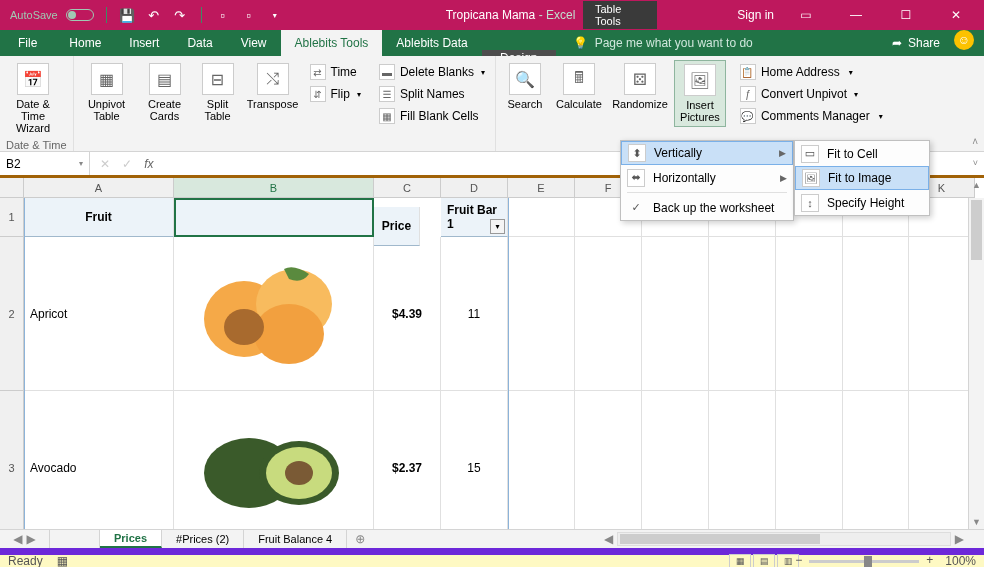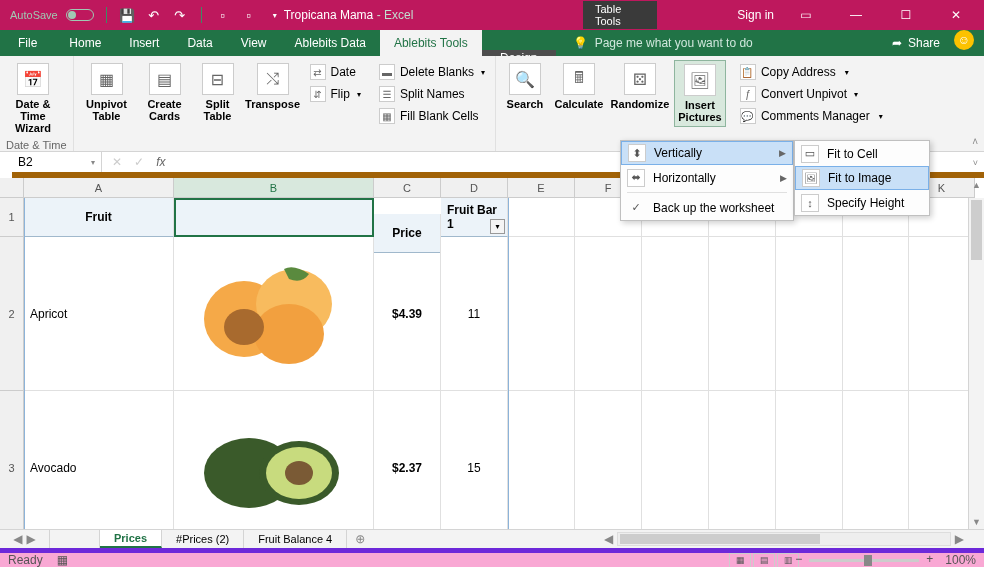--- a/index.html
+++ b/index.html
@@ -6,21 +6,21 @@
 body { background: #fff; width: 984px; height: 567px; overflow: hidden; position: relative; }
 
 
 .titlebar { height: 30px; background: #be185d; display: flex; align-items: center; color: #fff; }
 .titlebar-left { display: flex; align-items: center; gap: 8px; padding-left: 10px; }
 .autosave-label { color: #a0c9b3; font-size: 11px; }
 .autosave-toggle { width: 28px; height: 12px; border: 1px solid #a0c9b3; border-radius: 6px; position: relative; }
 .autosave-toggle::after { content: ""; position: absolute; left: 1px; top: 1px; width: 8px; height: 8px; border-radius: 50%; background: #a0c9b3; }
 .qat-icon { width: 18px; height: 18px; display: flex; align-items: center; justify-content: center; color: #fff; font-size: 13px; }
 .sep { width: 1px; height: 16px; background: #3e8a63; margin: 0 4px; }
-.titlebar-center { flex: 1; font-size: 12px; color: #fff; }
+.titlebar-center { flex: 1; text-align: center; font-size: 12px; color: #fff; }
 .titlebar-center .doc { color: #fff; }
 .titlebar-center .app { color: #c3dfd0; }
 .titlebar-tableTools { background: #3a3a3a; padding: 0 12px; height: 28px; display: flex; align-items: center; justify-content: center; color: #fff; font-size: 11px; position: absolute; top: 1px; left: 583px; width: 74px; }
 .titlebar-right { display: flex; align-items: center; gap: 14px; padding-right: 10px; }
 .winbtn { width: 36px; height: 30px; display: flex; align-items: center; justify-content: center; color: #fff; }
 
 
 .ribbon-tabs { height: 26px; background: #217346; display: flex; align-items: stretch; color: #fff; }
 .ribbon-tab { padding: 0 14px; display: flex; align-items: center; cursor: pointer; font-size: 12px; color: #fff; }
 .ribbon-tab.file { padding: 0 18px; }
@@ -30,27 +30,27 @@
 .share-btn { display: flex; align-items: center; gap: 6px; padding: 0 14px; }
 .smiley { width: 20px; height: 20px; border-radius: 50%; background: #fcc200; display: flex; align-items: center; justify-content: center; font-size: 12px; margin-right: 10px; }
 
 
 .ribbon { height: 96px; background: #f3f3f3; border-bottom: 1px solid #d4d4d4; display: flex; position: relative; }
 .group { border-right: 1px solid #e0e0e0; padding: 4px 6px 2px; display: flex; flex-direction: column; }
 .group-body { flex: 1; display: flex; align-items: flex-start; gap: 4px; }
 .group-label { text-align: center; font-size: 11px; color: #666; padding: 2px 0; }
 .big-btn { display: flex; flex-direction: column; align-items: center; justify-content: flex-start; width: 54px; padding: 3px 2px; gap: 3px; cursor: pointer; }
 .big-btn .icon { width: 32px; height: 32px; border: 1px solid #ccc; background: #fff; display: flex; align-items: center; justify-content: center; font-size: 16px; color: #666; }
-.big-btn .lbl { font-size: 11px; text-align: center; line-height: 1.1; font-weight: bold; }
+.big-btn .lbl { font-size: 11px; text-align: center; line-height: 1.1; }
 .col-btns { display: flex; flex-direction: column; gap: 2px; }
 .small-btn { display: flex; align-items: center; gap: 5px; padding: 2px 4px; cursor: pointer; font-size: 11px; }
 .small-btn .micon { width: 16px; height: 16px; border: 1px solid #ccc; background: #fff; font-size: 10px; display: flex; align-items: center; justify-content: center; color: #666; }
 
 
-.formula-bar { height: 26px; border-bottom: 6px solid #a16207; display: flex; align-items: center; background: #fff; margin-left: 12px; }
+.formula-bar { height: 26px; border-bottom: 3px solid #a16207; display: flex; align-items: center; background: #fff; }
 .name-box { width: 90px; border-right: 1px solid #d4d4d4; height: 100%; display: flex; align-items: center; padding: 0 6px; justify-content: space-between; }
 .name-box input { border: none; width: 50px; outline: none; font-size: 12px; }
 .fx-area { display: flex; align-items: center; gap: 12px; padding: 0 10px; color: #999; }
 .fx-area .fx-label { font-style: italic; color: #666; }
 
 
 .grid { position: absolute; top: 178px; left: 0; right: 0; bottom: 38px; display: flex; }
 .corner { width: 24px; height: 20px; background: #f0f0f0; border-right: 1px solid #ccc; border-bottom: 1px solid #ccc; }
 .col-headers { display: flex; }
 .col-h { height: 20px; background: #f0f0f0; border-right: 1px solid #ccc; border-bottom: 1px solid #ccc; display: flex; align-items: center; justify-content: center; font-size: 11px; color: #555; }
@@ -79,21 +79,21 @@
 .sheet-tab { padding: 0 14px; border-right: 1px solid #d4d4d4; display: flex; align-items: center; font-size: 11px; cursor: pointer; background: #f3f3f3; }
 .sheet-tab.active { background: #fff; color: #217346; font-weight: bold; border-bottom: 2px solid #217346; }
 .new-sheet { width: 26px; display: flex; align-items: center; justify-content: center; color: #888; }
 .hscroll { position: absolute; bottom: 19px; right: 16px; left: 600px; height: 19px; background: #f3f3f3; border-top: 1px solid #d4d4d4; display: flex; align-items: center; }
 .hscroll .track { flex: 1; height: 14px; background: #eee; border: 1px solid #ddd; position: relative; }
 .hscroll .thumb { position: absolute; left: 2px; top: 1px; width: 200px; height: 10px; background: #cdcdcd; }
 .vscroll { position: absolute; top: 198px; right: 0; bottom: 38px; width: 16px; background: #f3f3f3; border-left: 1px solid #d4d4d4; }
 .vscroll .vthumb { position: absolute; top: 2px; left: 2px; width: 11px; height: 60px; background: #cdcdcd; }
 
 
-.status-bar { position: absolute; bottom: 0; left: 0; right: 0; height: 19px; background: #f9a8d4; border-top: 5px solid #6d28d9; display: flex; align-items: center; padding: 0 8px; font-size: 11px; color: #555; }
+.status-bar { position: absolute; bottom: 0; left: 0; right: 0; height: 19px; background: #fef9c3; border-top: 7px solid #6d28d9; display: flex; align-items: center; padding: 0 8px; font-size: 11px; color: #555; }
 .status-right { margin-left: auto; display: flex; align-items: center; gap: 10px; }
 .view-btns { display: flex; gap: 2px; }
 .view-btn { width: 22px; height: 15px; border: 1px solid #ccc; display: flex; align-items: center; justify-content: center; font-size: 9px; }
 .zoom-slider { width: 110px; height: 3px; background: #ccc; position: relative; }
 .zoom-slider::before { content: "−"; position: absolute; left: -14px; top: -7px; }
 .zoom-slider::after { content: "+"; position: absolute; right: -14px; top: -7px; }
 .zoom-slider .zthumb { position: absolute; left: 50%; top: -4px; width: 8px; height: 11px; background: #888; }
 </style>
 </head>
 <body>
@@ -125,22 +125,22 @@
     <span class="winbtn">✕</span>
   </div>
 </div>
 
 <div class="ribbon-tabs">
   <div class="ribbon-tab file">File</div>
   <div class="ribbon-tab">Home</div>
   <div class="ribbon-tab">Insert</div>
   <div class="ribbon-tab">Data</div>
   <div class="ribbon-tab">View</div>
+  <div class="ribbon-tab active">Ablebits Tools</div>
   <div class="ribbon-tab">Ablebits Data</div>
-  <div class="ribbon-tab active">Ablebits Tools</div>
   <div class="ribbon-tab design">Design</div>
   <div class="tell-me">
     <span>💡</span>
     <span>Page me what you want to do</span>
   </div>
   <div class="share-btn">
     <span>➦</span>
     <span>Share</span>
   </div>
   <div class="smiley">☺</div>
@@ -174,21 +174,21 @@
           <div class="lbl" style="white-space:pre-line">Split
 Table</div>
         </div>
       <div class="big-btn" style="width:58px">
           <div class="icon">⤭</div>
           <div class="lbl">Transpose</div>
         </div>
       <div class="col-btns" style="margin-top:2px">
         <div class="small-btn">
             <span class="micon">⇄</span>
-            <span>Date</span>
+            <span>Time</span>
           </div>
         <div class="small-btn">
             <span class="micon">⇵</span>
             <span>Flip</span>
             <span style="font-size:8px;margin-left:2px">▾</span>
           </div>
       </div>
       <div class="col-btns" style="margin-top:2px;margin-left:6px">
         <div class="small-btn">
             <span class="micon">▬</span>
@@ -221,21 +221,21 @@
           <div class="lbl">Randomize</div>
         </div>
       <div class="big-btn" style="background:#d8e8dd;border:1px solid #8eb59e;width:52px">
           <div class="icon">🖼</div>
           <div class="lbl" style="white-space:pre-line">Insert
 Pictures</div>
         </div>
       <div class="col-btns" style="margin-top:2px;margin-left:6px">
         <div class="small-btn">
             <span class="micon">📋</span>
-            <span>Copy Address</span>
+            <span>Home Address</span>
             <span style="font-size:8px;margin-left:4px">▾</span>
           </div>
         <div class="small-btn">
             <span class="micon">ƒ</span>
             <span>Convert Unpivot</span>
             <span style="font-size:8px;margin-left:2px">▾</span>
           </div>
         <div class="small-btn">
             <span class="micon">💬</span>
             <span>Comments Manager</span>
@@ -279,21 +279,21 @@
       </div>
   </div>
   <div class="row-headers" id="rowheaders">
       <div class="row-h" style="height: 39px;">1</div>
       <div class="row-h" style="height: 154px;">2</div>
       <div class="row-h" style="height: 154px;">3</div>
     </div>
   <div class="cells" id="cells">
       <div class="cell th-cell" style="left: 0px; top: 0px; width: 150px; height: 39px; justify-content: center;">Fruit</div>
       <div class="cell th-cell sel-cell" style="left: 150px; top: 0px; width: 200px; height: 39px; justify-content: center;"></div>
-      <div class="cell th-cell" style="left: 350px; top: 16px; width: 67px; height: 39px; justify-content: center;">Price</div>
+      <div class="cell th-cell" style="left: 350px; top: 9px; width: 46px; height: 39px; justify-content: center;">Price</div>
       <div class="cell th-cell" style="left: 417px; top: 0px; width: 67px; height: 39px; justify-content: center;">Fruit Bar 1</div>
       <div class="cell " style="left: 484px; top: 0px; width: 67px; height: 39px;"></div>
       <div class="cell " style="left: 551px; top: 0px; width: 67px; height: 39px;"></div>
       <div class="cell " style="left: 618px; top: 0px; width: 67px; height: 39px;"></div>
       <div class="cell " style="left: 685px; top: 0px; width: 67px; height: 39px;"></div>
       <div class="cell " style="left: 752px; top: 0px; width: 67px; height: 39px;"></div>
       <div class="cell " style="left: 819px; top: 0px; width: 66px; height: 39px;"></div>
       <div class="cell " style="left: 885px; top: 0px; width: 66px; height: 39px;"></div>
       <div style="position: absolute; left: 466px; top: 21px; width: 15px; height: 15px; border: 1px solid rgb(153, 153, 153); background: rgb(245, 245, 245); font-size: 8px; display: flex; align-items: center; justify-content: center;">▾</div>
       <div class="cell " style="left: 0px; top: 39px; width: 150px; height: 154px; justify-content: flex-start;">Apricot</div>

